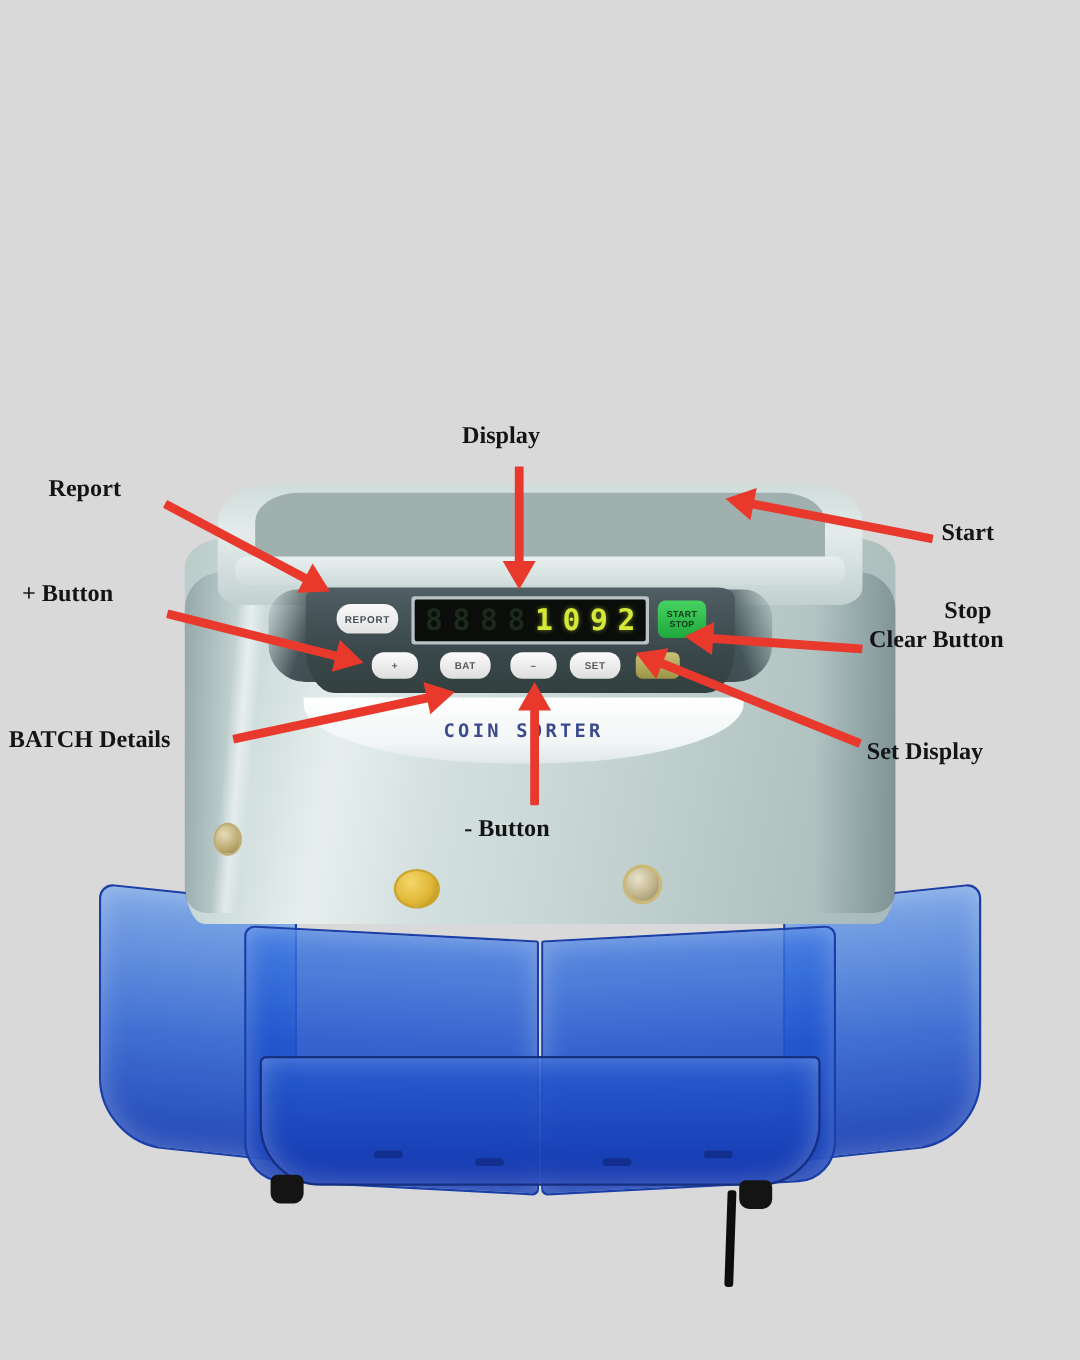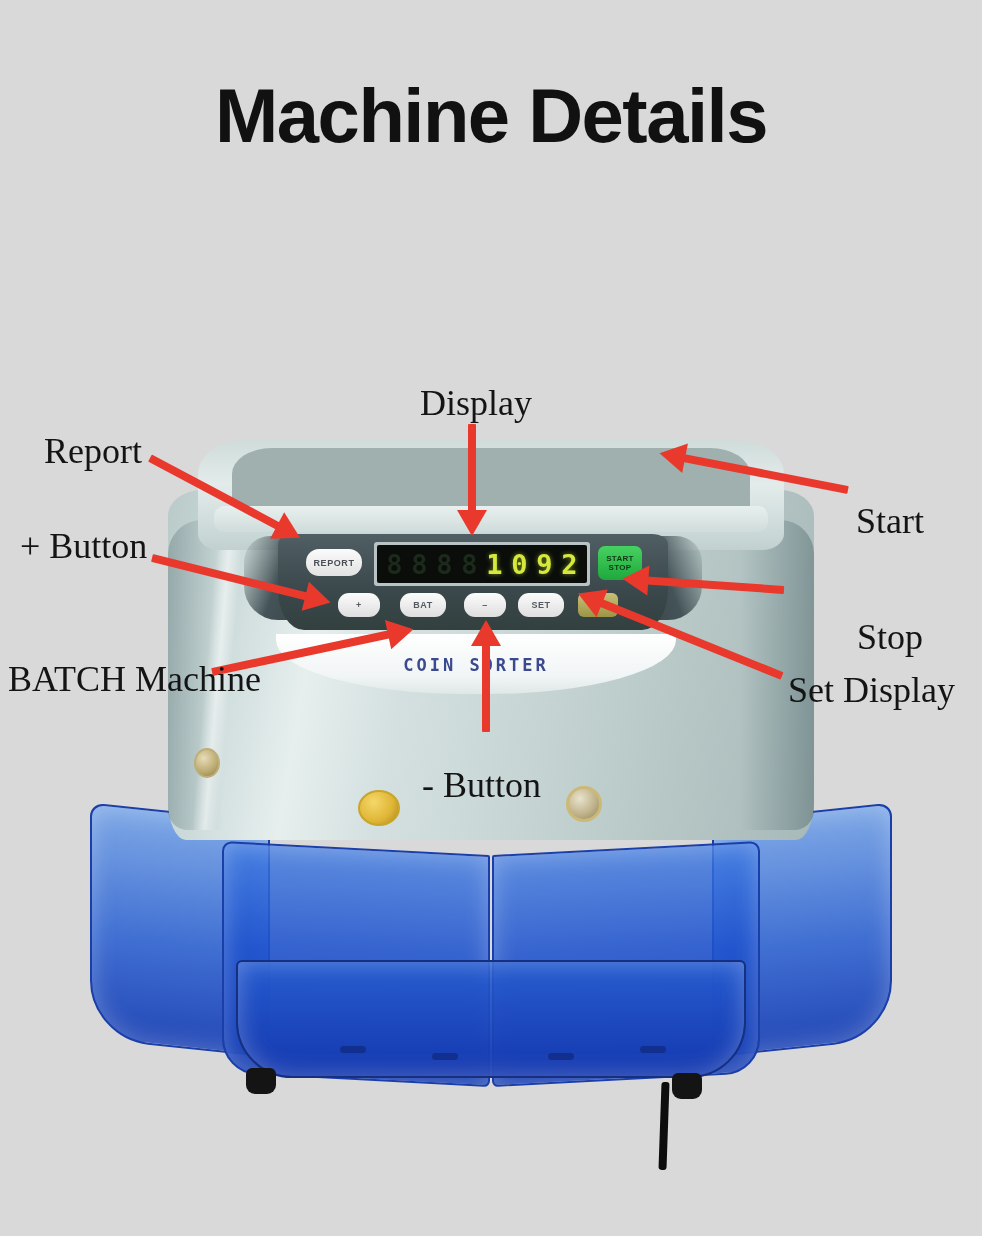--- a/index.html
+++ b/index.html
@@ -310,40 +310,40 @@
     border-top: 15px solid transparent;
     border-bottom: 15px solid transparent;
     border-left: 26px solid #e8392c;
     transform: translateY(-50%);
   }
 
   
   .label {
     position: absolute;
     font-family: "Liberation Serif", serif;
-    font-size: 36px;
+    font-size: 22px;
     color: #141414;
     white-space: pre;
     line-height: 1.08;
+    font-weight: bold;
   }
   #lbl-display { left: 420px; top: 384px; }
   #lbl-report  { left: 44px;  top: 432px; }
   #lbl-plus    { left: 20px;  top: 527px; text-align: right; }
   #lbl-batch   { left: 8px;   top: 660px; }
-  #lbl-minus   { left: 422px; top: 766px; }
+  #lbl-minus   { left: 422px; top: 741px; }
   #lbl-start   { left: 856px; top: 424px; text-align: center; }
   #lbl-clear   { left: 790px; top: 569px; }
   #lbl-set     { left: 788px; top: 671px; }
 </style>
 </head>
 <body>
 
 <div id="page">
 
-  <div id="title">Machine Details</div>
 
   <div id="photo">
 
     <div class="tray" id="tray-wing-left"></div>
     <div class="tray" id="tray-wing-right"></div>
     <div class="tray" id="tray-mid-left"></div>
     <div class="tray" id="tray-mid-right"></div>
     <div class="tray" id="tray-front"></div>
     <div class="tray-notch" id="notch-a"></div>
     <div class="tray-notch" id="notch-b"></div>
@@ -438,22 +438,23 @@
     </div>
 
     <div class="arrow" style="left:782px; top:676px; width:230px; transform:rotate(202deg);">
       <div class="shaft" style="width:200px;"></div>
       <div class="head" style="left:194px;"></div>
     </div>
 
     <div class="label" id="lbl-display">Display</div>
     <div class="label" id="lbl-report">Report</div>
     <div class="label" id="lbl-plus">+ Button</div>
-    <div class="label" id="lbl-batch">BATCH Machine</div>
+    <div class="label" id="lbl-batch">BATCH Details</div>
     <div class="label" id="lbl-minus">- Button</div>
     <div class="label" id="lbl-start">
       <div>Start</div>
       <div>Stop</div>
     </div>
+    <div class="label" id="lbl-clear">Clear Button</div>
     <div class="label" id="lbl-set">Set Display</div>
 
   </div>
 </div>
 
 </body></html>

